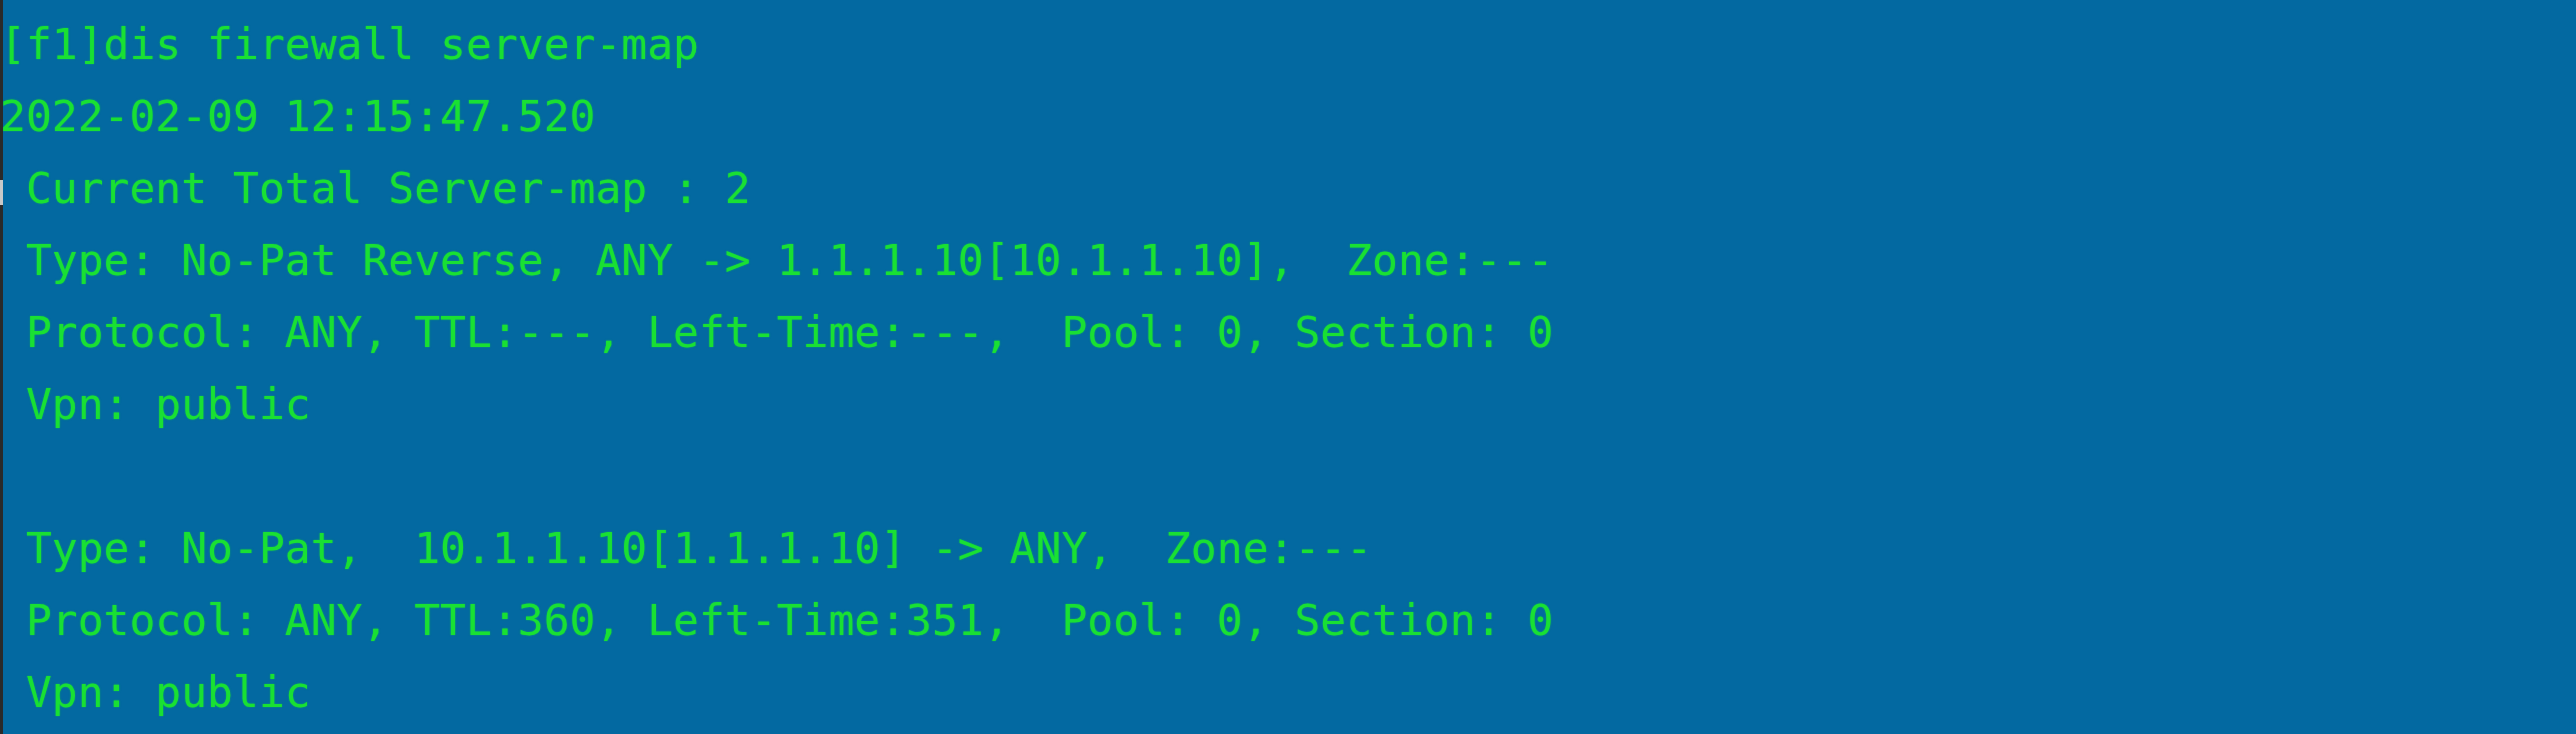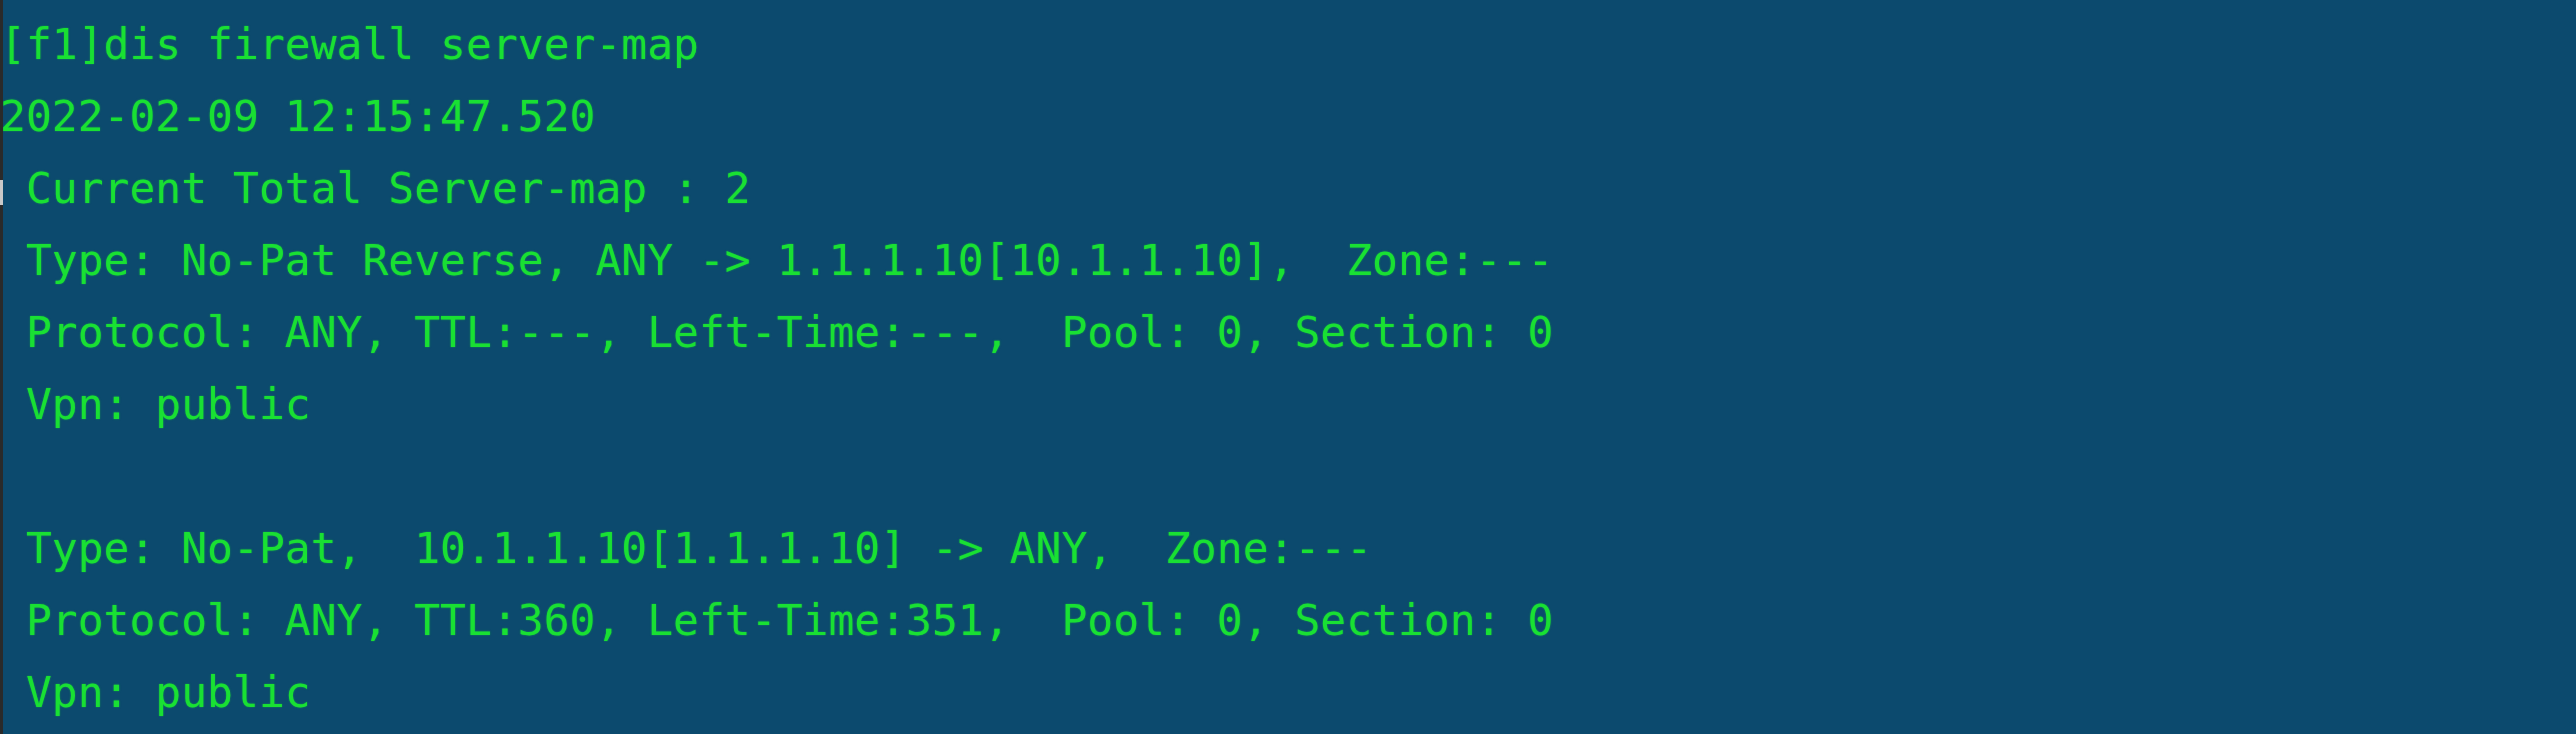--- a/index.html
+++ b/index.html
@@ -11,21 +11,21 @@
     width: 2576px;
     height: 735px;
     overflow: hidden;
     font-family: "DejaVu Sans Mono", "Liberation Mono", monospace;
   }
 
   #terminal {
     position: relative;
     width: 2576px;
     height: 735px;
-    background: #0c4a6e;
+    background: #0369a1;
     box-sizing: border-box;
     overflow: hidden;
   }
 
   
   #left-border {
     position: absolute;
     left: 0;
     top: 0;
     width: 2.9px;

